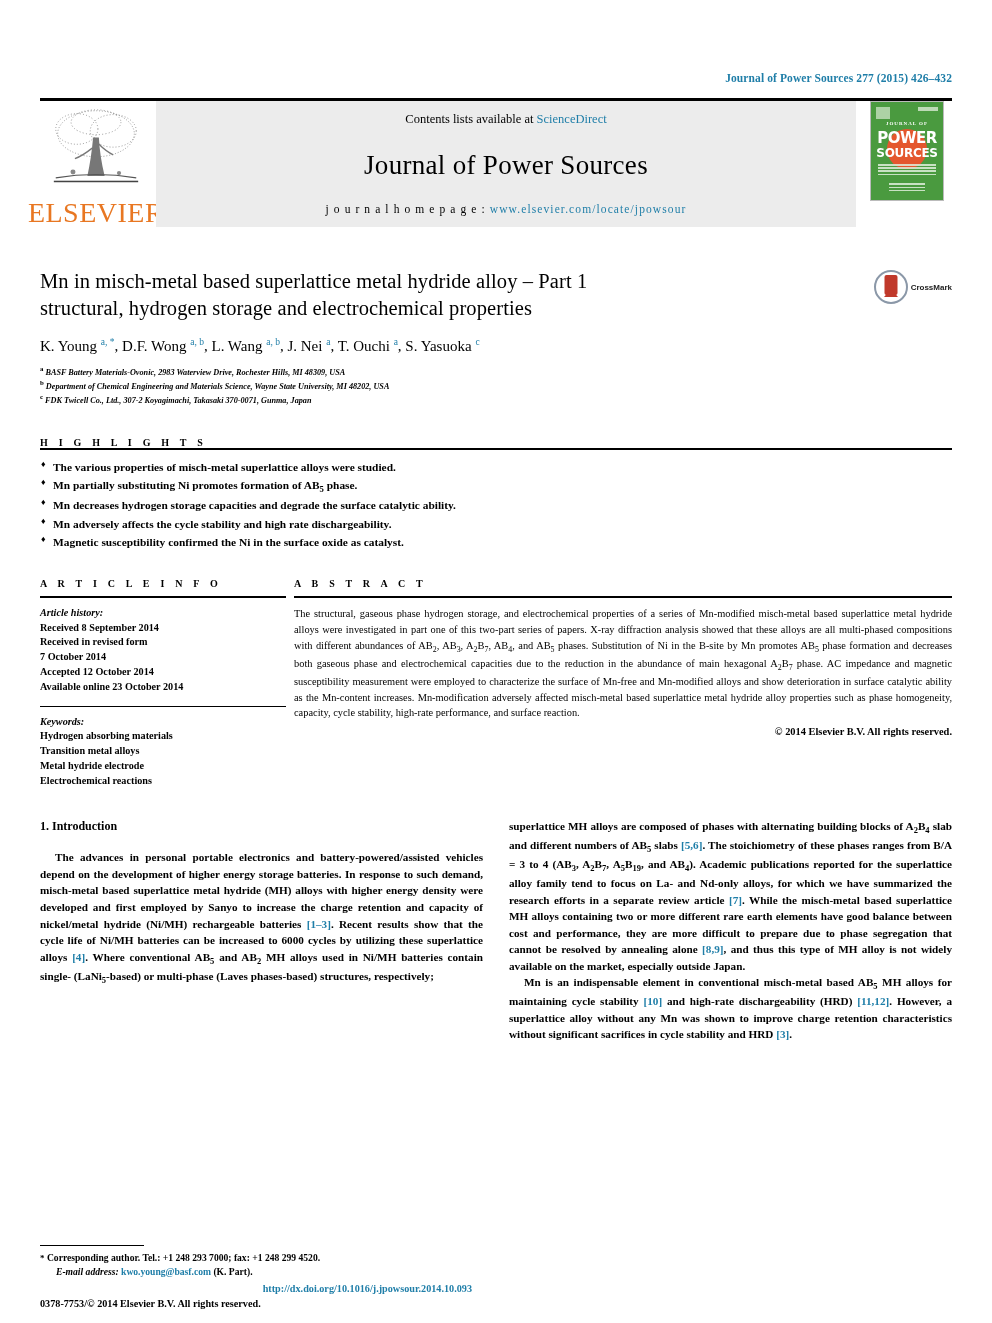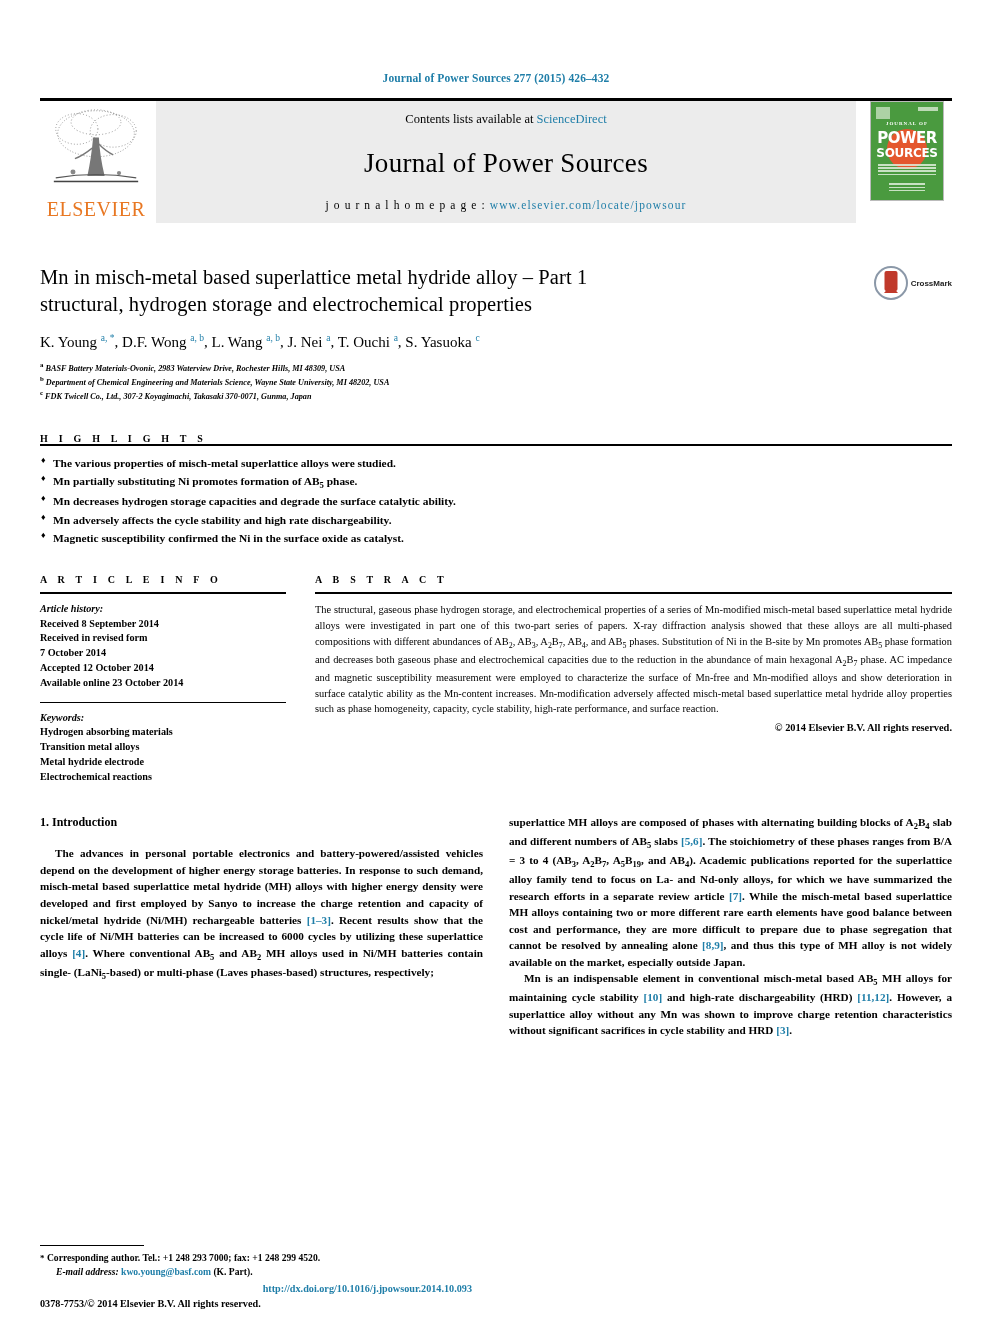--- a/index.html
+++ b/index.html
@@ -8,39 +8,39 @@
     width: 992px; height: 1323px;
     font-family: "Liberation Serif", "DejaVu Serif", serif;
     color: #000;
     position: relative;
     overflow: hidden;
   }
   .page { position:relative; width:992px; height:1323px; padding: 0 40px; }
 
   
   .runhead {
-    text-align:center;
+    text-align:right;
     color:#1f7ea8;
     font-size:11.5px;
     font-weight:700;
     padding-top:72px;
     letter-spacing:0.1px;
   }
 
   
   .masthead { margin-top:14px; border-top:3px solid #000; display:flex; align-items:stretch; }
   .elsevier-cell {
     width:112px; flex:0 0 112px;
     display:flex; flex-direction:column; align-items:center; justify-content:flex-start;
     padding-top:4px;
   }
   .tree-svg { width:96px; height:92px; display:block; }
   .elsevier-word {
     font-family:"Liberation Serif", serif;
-    color:#E87722; font-size:20px; letter-spacing:0.5px; line-height:1;
+    color:#E87722; font-size:28px; letter-spacing:0.5px; line-height:1;
     margin-top:2px; font-weight:400;
   }
   .mast-center {
     flex:1 1 auto; background:#ececec; margin:0 6px 0 4px;
     display:flex; flex-direction:column; align-items:center; justify-content:space-between;
     padding:11px 0 12px 0; min-height:122px;
   }
   .contents-line { font-size:12.5px; }
   .contents-line .sd { color:#1f7ea8; }
   .journal-name { font-size:27px; letter-spacing:0.3px; }
@@ -98,21 +98,21 @@
   }
   hr.rule2 { border:0; border-top:2px solid #000; margin:0; }
 
   .highlights { margin-top:30px; }
   .highlights .hl-head { padding-bottom:0; }
   .hl-list { margin:0; padding:8px 0 0 0; list-style:none; font-size:11.4px; line-height:1.62; font-weight:700;}
   .hl-list li { position:relative; padding-left:13px; }
   .hl-list li::before { content:"\2666"; position:absolute; left:1px; top:-1px; font-size:9px; }
 
   
-  .info-abs { margin-top:26px; display:flex; gap:29px; }
+  .info-abs { margin-top:26px; display:flex; gap:8px; }
   .col-info { flex:0 0 246px; }
   .col-abs  { flex:1 1 auto; }
   .ia-head { padding-bottom:7px; }
   .ia-body { padding-top:8px; }
   .info-grp { font-size:10.2px; line-height:1.45; font-weight:700; }
   .info-grp .lbl { font-style:italic; }
   .info-sep { border:0; border-top:1px solid #000; margin:11px 0 8px 0; }
   .abs-body { font-size:10.4px; line-height:1.52; text-align:justify; font-weight:400; }
   .copyright { text-align:right; margin-top:5px; font-size:10.4px; font-weight:700; }
 

